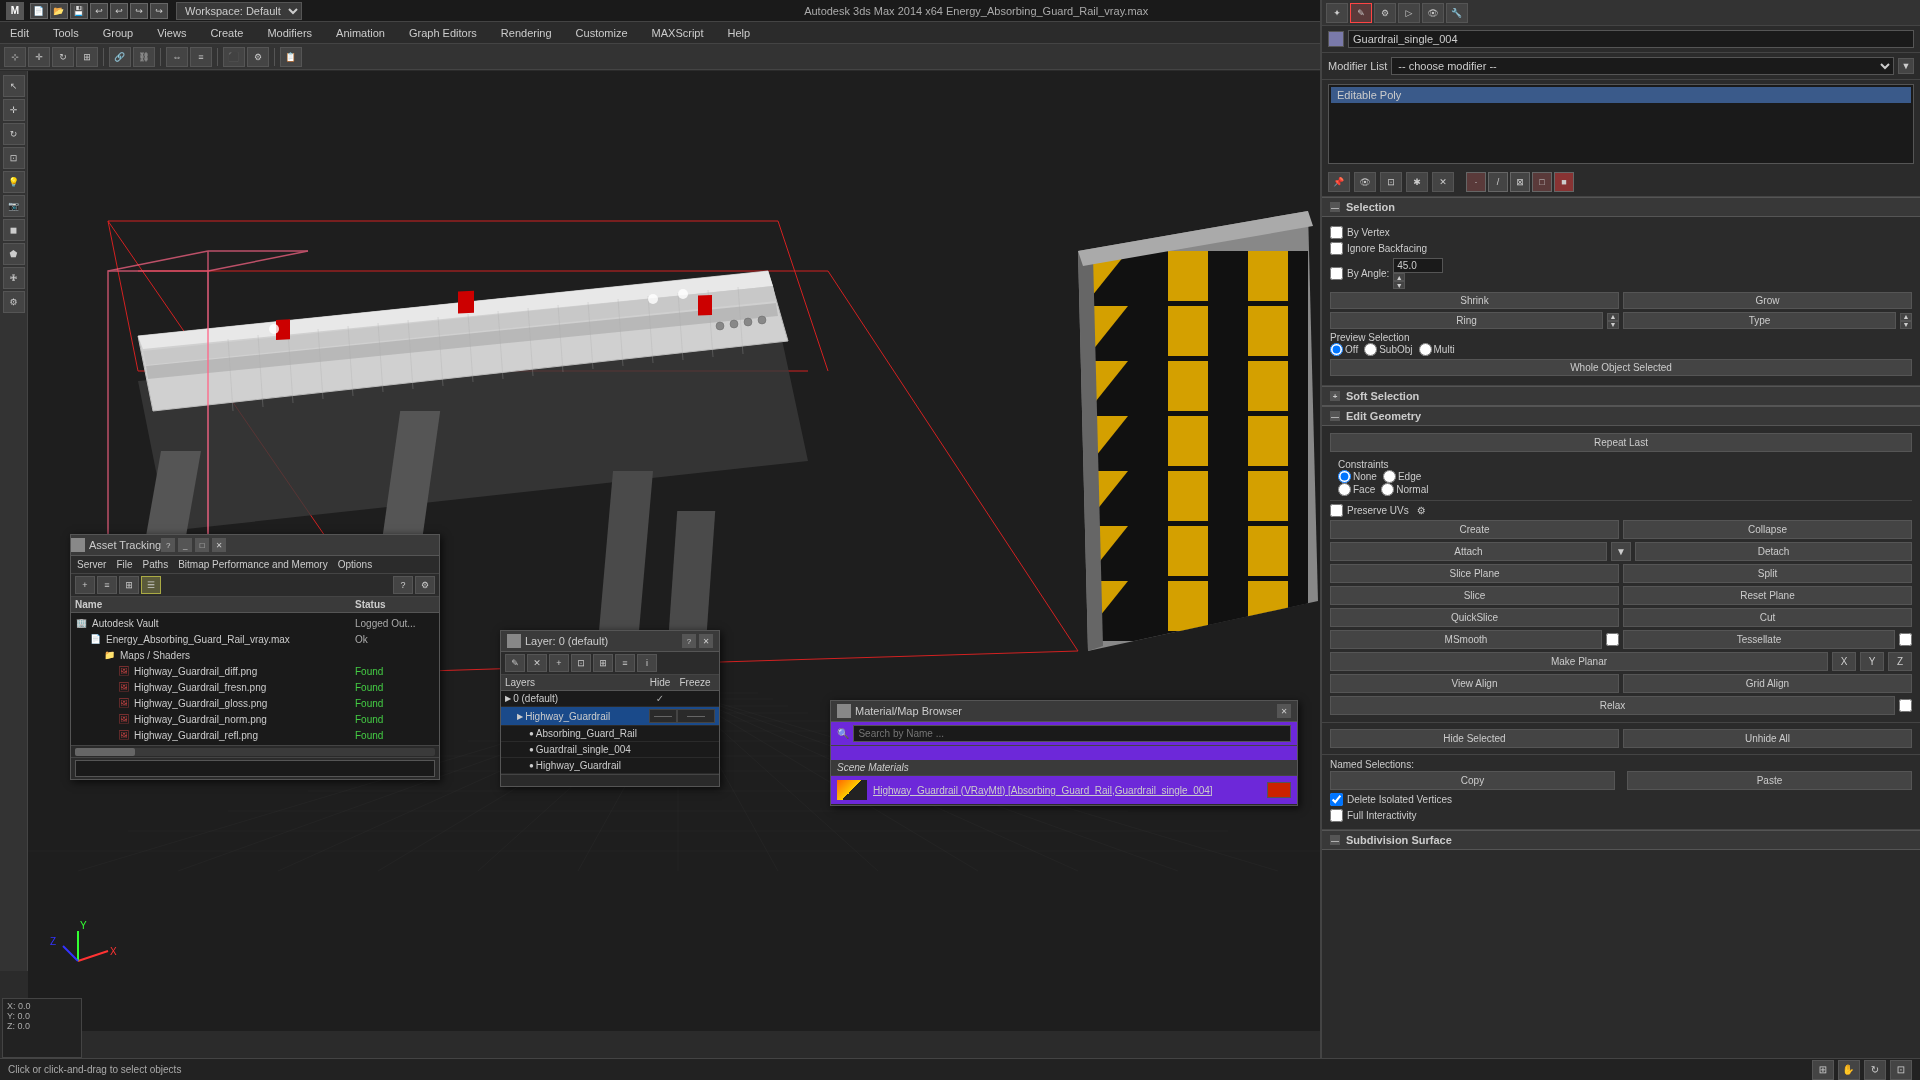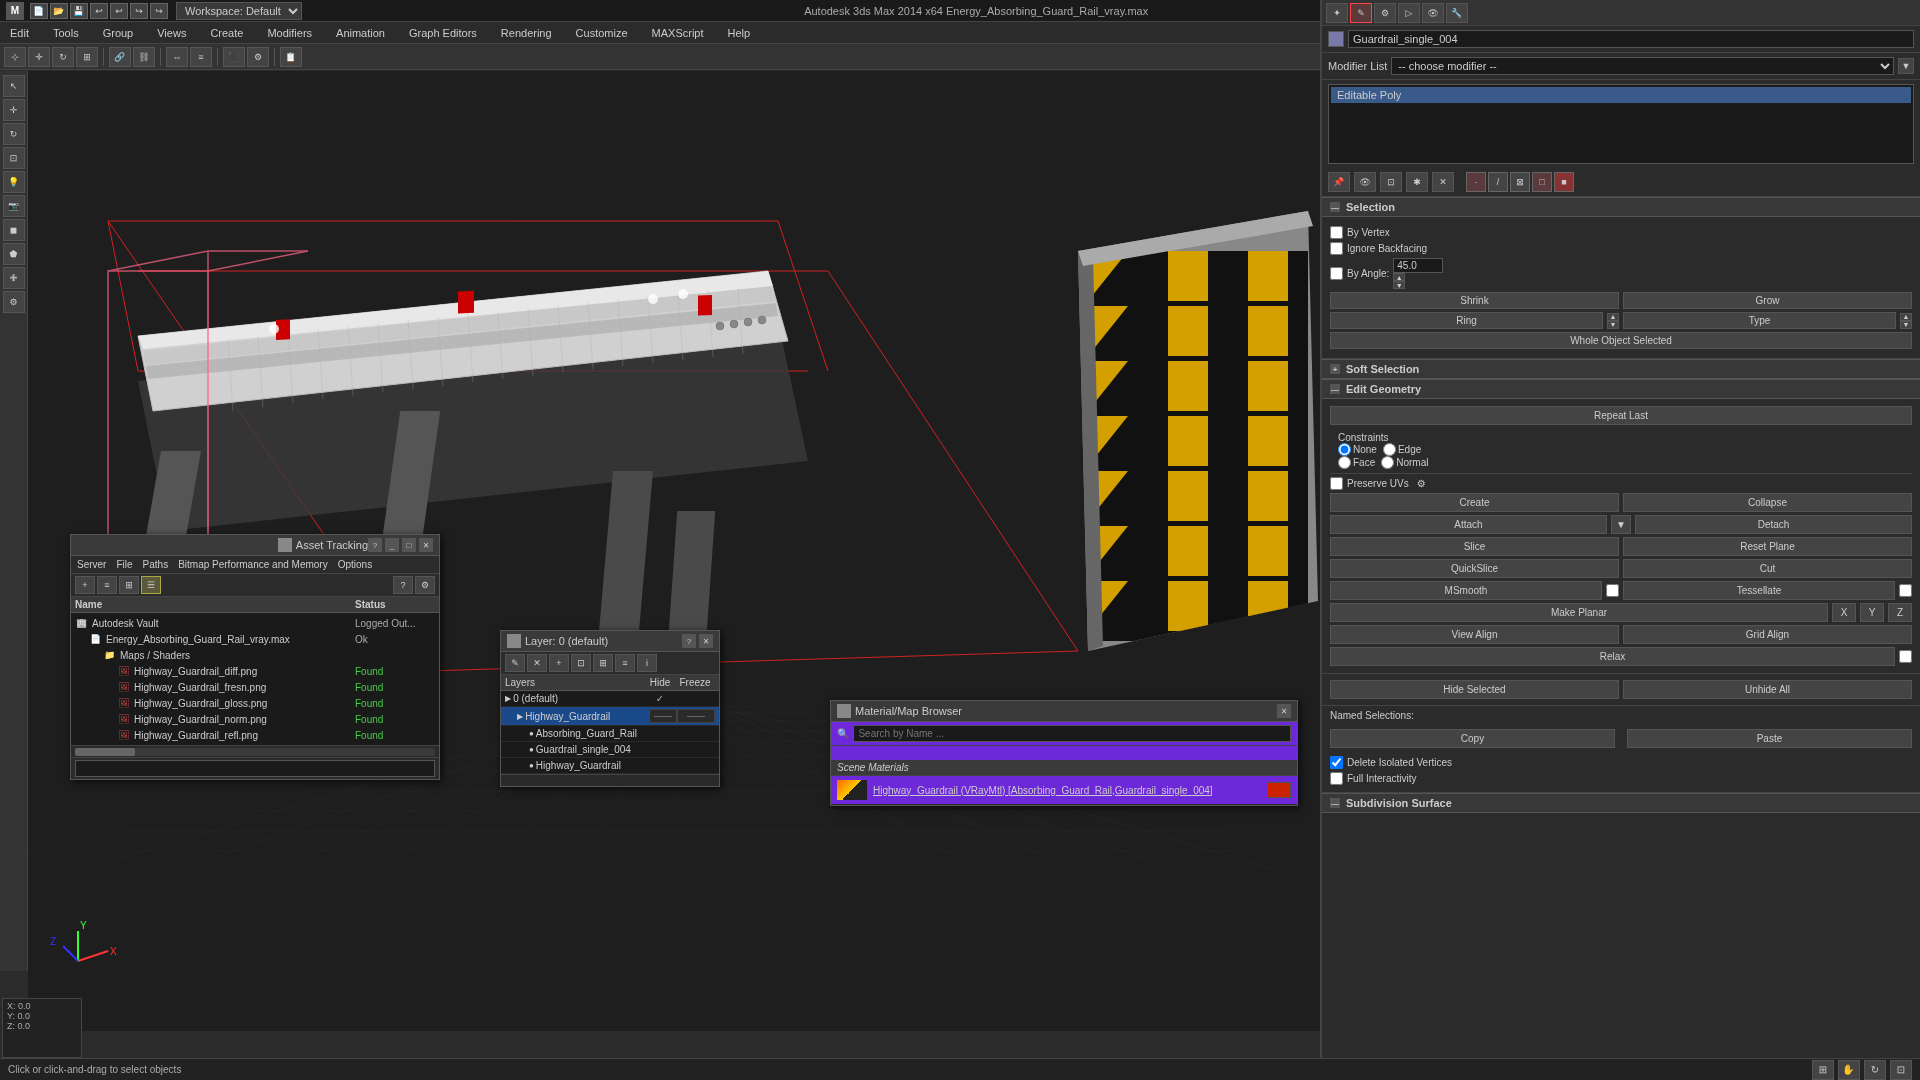--- a/index.html
+++ b/index.html
@@ -470,21 +470,21 @@
 
     
     .named-sel-section {
       padding: 4px 8px;
       border-bottom: 1px solid #444;
       font-size: 10px;
     }
     .named-sel-section .ns-btns {
       display: flex;
       gap: 12px;
-      margin: 8px 0;
+      margin: 1px 0;
     }
     .named-sel-section .ns-btns button {
       flex: 1;
       background: #444;
       border: 1px solid #555;
       color: #ccc;
       font-size: 10px;
       padding: 3px 4px;
       cursor: pointer;
     }
@@ -502,24 +502,24 @@
       top: 534px;
       left: 70px;
       width: 370px;
       background: #2b2b2b;
       border: 1px solid #555;
       box-shadow: 2px 2px 8px rgba(0,0,0,0.7);
       z-index: 100;
     }
     #asset-panel .panel-title-bar {
       background: #3a3a3a;
-      padding: 3px 6px;
-      display: flex;
-      align-items: center;
-      justify-content: flex-end;
+      padding: 3px 0;
+      display: flex;
+      align-items: center;
+      justify-content: flex-start;
       border-bottom: 1px solid #555;
     }
     #asset-panel .panel-title-bar .title-icon {
       width: 14px;
       height: 14px;
       background: #888;
       margin-right: 4px;
       display: inline-block;
     }
     #asset-panel .panel-title-bar .title-txt {
@@ -1268,20 +1268,37 @@
           <span>▲</span>
           <span>▼</span>
         </div>
       </div>
       <button style="flex:1;background:#444;border:1px solid #555;color:#ccc;font-size:10px;padding:2px 4px;cursor:pointer;">Type</button>
       <div class="spin-field">
         <div class="spin-btns">
           <span>▲</span>
           <span>▼</span>
         </div>
+      </div>
+    </div>
+    <div class="preview-selection">
+      <div>Preview Selection</div>
+      <div class="radio-group">
+        <label>
+          <input type="radio" name="preview" checked="" style="">
+          <span>Off</span>
+        </label>
+        <label>
+          <input type="radio" name="preview" style="">
+          <span>SubObj</span>
+        </label>
+        <label>
+          <input type="radio" name="preview" style="">
+          <span>Multi</span>
+        </label>
       </div>
     </div>
     <div class="whole-obj-btn">Whole Object Selected</div>
   </div>
 
   <div class="section-header">
     <div class="collapse-btn">+</div>
     <span>Soft Selection</span>
   </div>
 
@@ -1324,20 +1341,24 @@
     <div class="btn-row">
       <button>Create</button>
       <button>Collapse</button>
     </div>
     <div class="btn-row">
       <button>Attach</button>
       <button style="width:20px;flex:0 0 20px;">▼</button>
       <button>Detach</button>
     </div>
     <div class="btn-row">
+      <button>Slice Plane</button>
+      <button>Split</button>
+    </div>
+    <div class="btn-row">
       <button>Slice</button>
       <button>Reset Plane</button>
     </div>
     <div class="btn-row">
       <button>QuickSlice</button>
       <button>Cut</button>
     </div>
     <div class="btn-row">
       <button>MSmooth</button>
       <input type="checkbox" style="">

